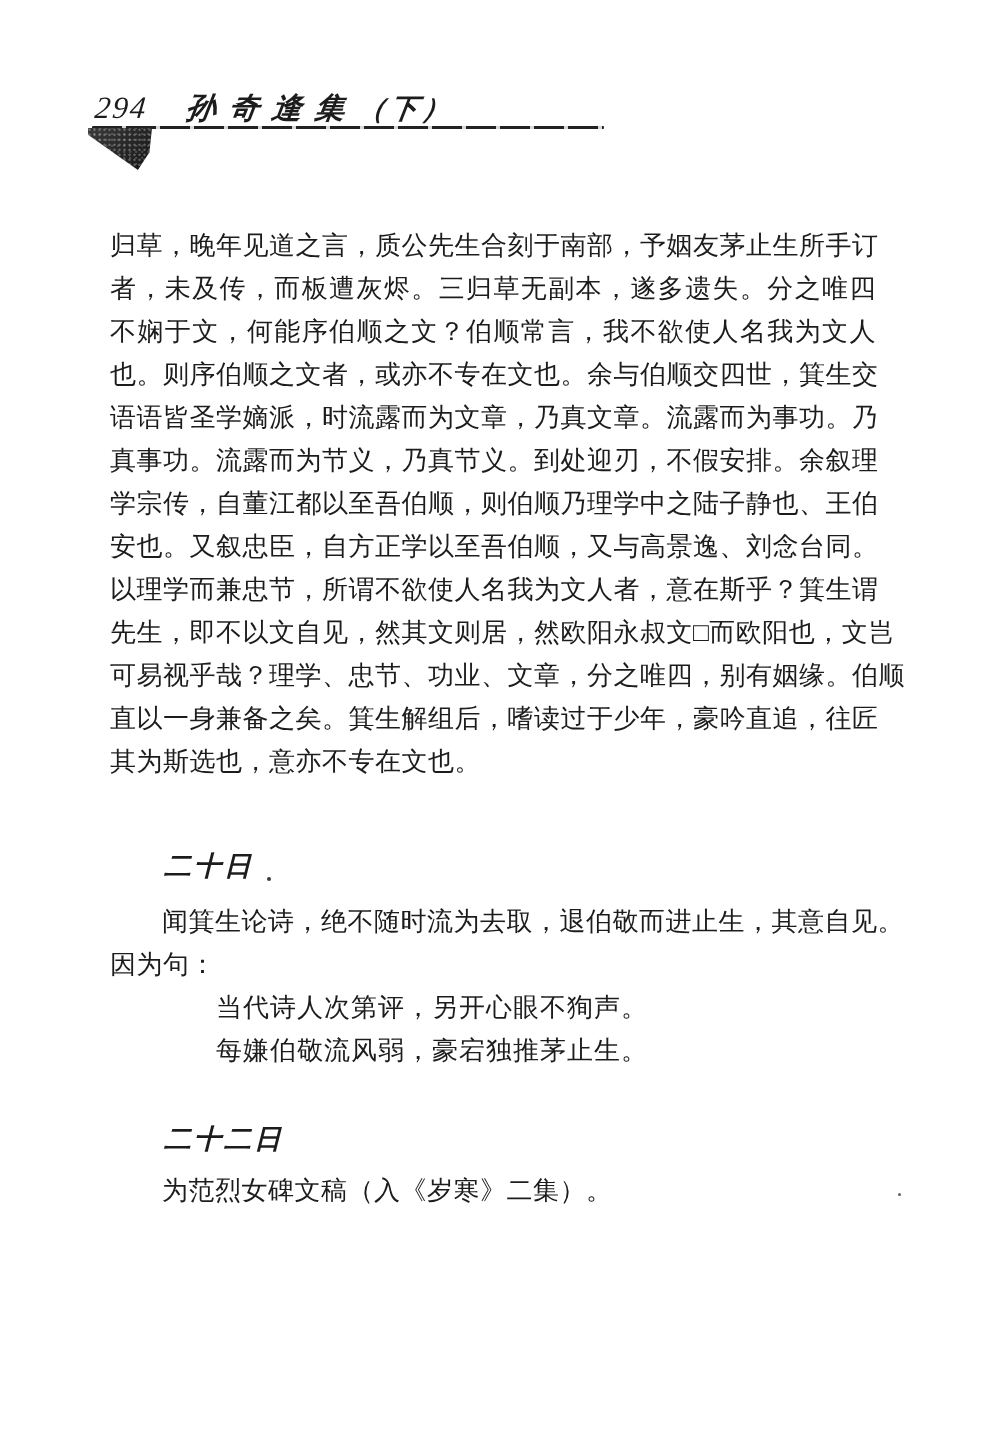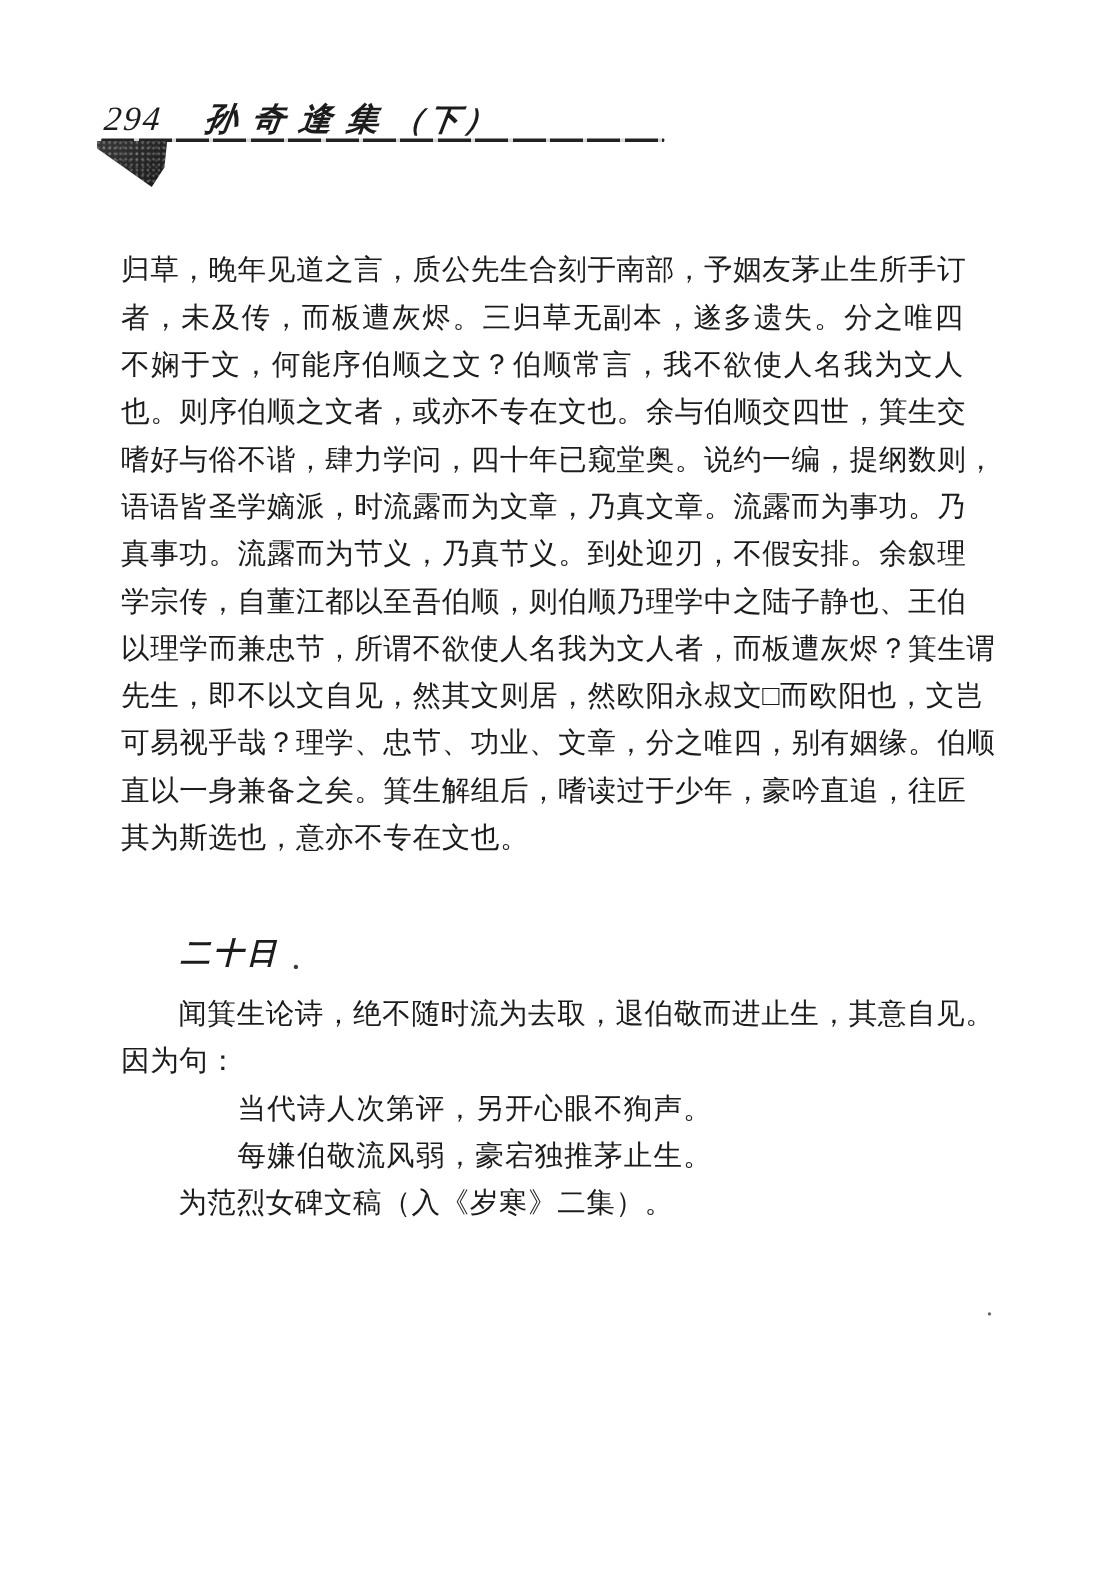--- a/index.html
+++ b/index.html
@@ -132,38 +132,39 @@
   <div class="header-rule"></div>
   <div class="corner-wedge"></div>
 
   <main class="body-text">
 
     <div class="paragraph">
       <div class="bline">归草，晚年见道之言，质公先生合刻于南部，予姻友茅止生所手订</div>
       <div class="bline">者，未及传，而板遭灰烬。三归草无副本，遂多遗失。分之唯四</div>
       <div class="bline">不娴于文，何能序伯顺之文？伯顺常言，我不欲使人名我为文人</div>
       <div class="bline">也。则序伯顺之文者，或亦不专在文也。余与伯顺交四世，箕生交</div>
-      <div class="bline">嗜好与俗不谐，肆力学问，四十年已窥堂奥。说约一编，提纲数则，</div>
       <div class="bline">语语皆圣学嫡派，时流露而为文章，乃真文章。流露而为事功。乃</div>
       <div class="bline">真事功。流露而为节义，乃真节义。到处迎刃，不假安排。余叙理</div>
       <div class="bline">学宗传，自董江都以至吾伯顺，则伯顺乃理学中之陆子静也、王伯</div>
-      <div class="bline">以理学而兼忠节，所谓不欲使人名我为文人者，而板遭灰烬？箕生谓</div>
+      <div class="bline">安也。又叙忠臣，自方正学以至吾伯顺，又与高景逸、刘念台同。</div>
+      <div class="bline">以理学而兼忠节，所谓不欲使人名我为文人者，意在斯乎？箕生谓</div>
       <div class="bline">先生，即不以文自见，然其文则居，然欧阳永叔文□而欧阳也，文岂</div>
       <div class="bline">可易视乎哉？理学、忠节、功业、文章，分之唯四，别有姻缘。伯顺</div>
       <div class="bline">直以一身兼备之矣。箕生解组后，嗜读过于少年，豪吟直追，往匠</div>
       <div class="bline no-stretch">其为斯选也，意亦不专在文也。</div>
     </div>
 
     <h2 class="entry-heading">二十日</h2>
     <div class="bline indent2">闻箕生论诗，绝不随时流为去取，退伯敬而进止生，其意自见。</div>
     <div class="bline no-stretch">因为句：</div>
 
     <div class="verse">当代诗人次第评，另开心眼不狥声。</div>
     <div class="verse">每嫌伯敬流风弱，豪宕独推茅止生。</div>
 
+    <h2 class="entry-heading second">二十二日</h2>
     <div class="bline no-stretch indent2">为范烈女碑文稿（入《岁寒》二集）。</div>
 
   </main>
 
   <div class="speck speck-1"></div>
   <div class="speck speck-2"></div>
 
 </div>
 
 </body></html>

